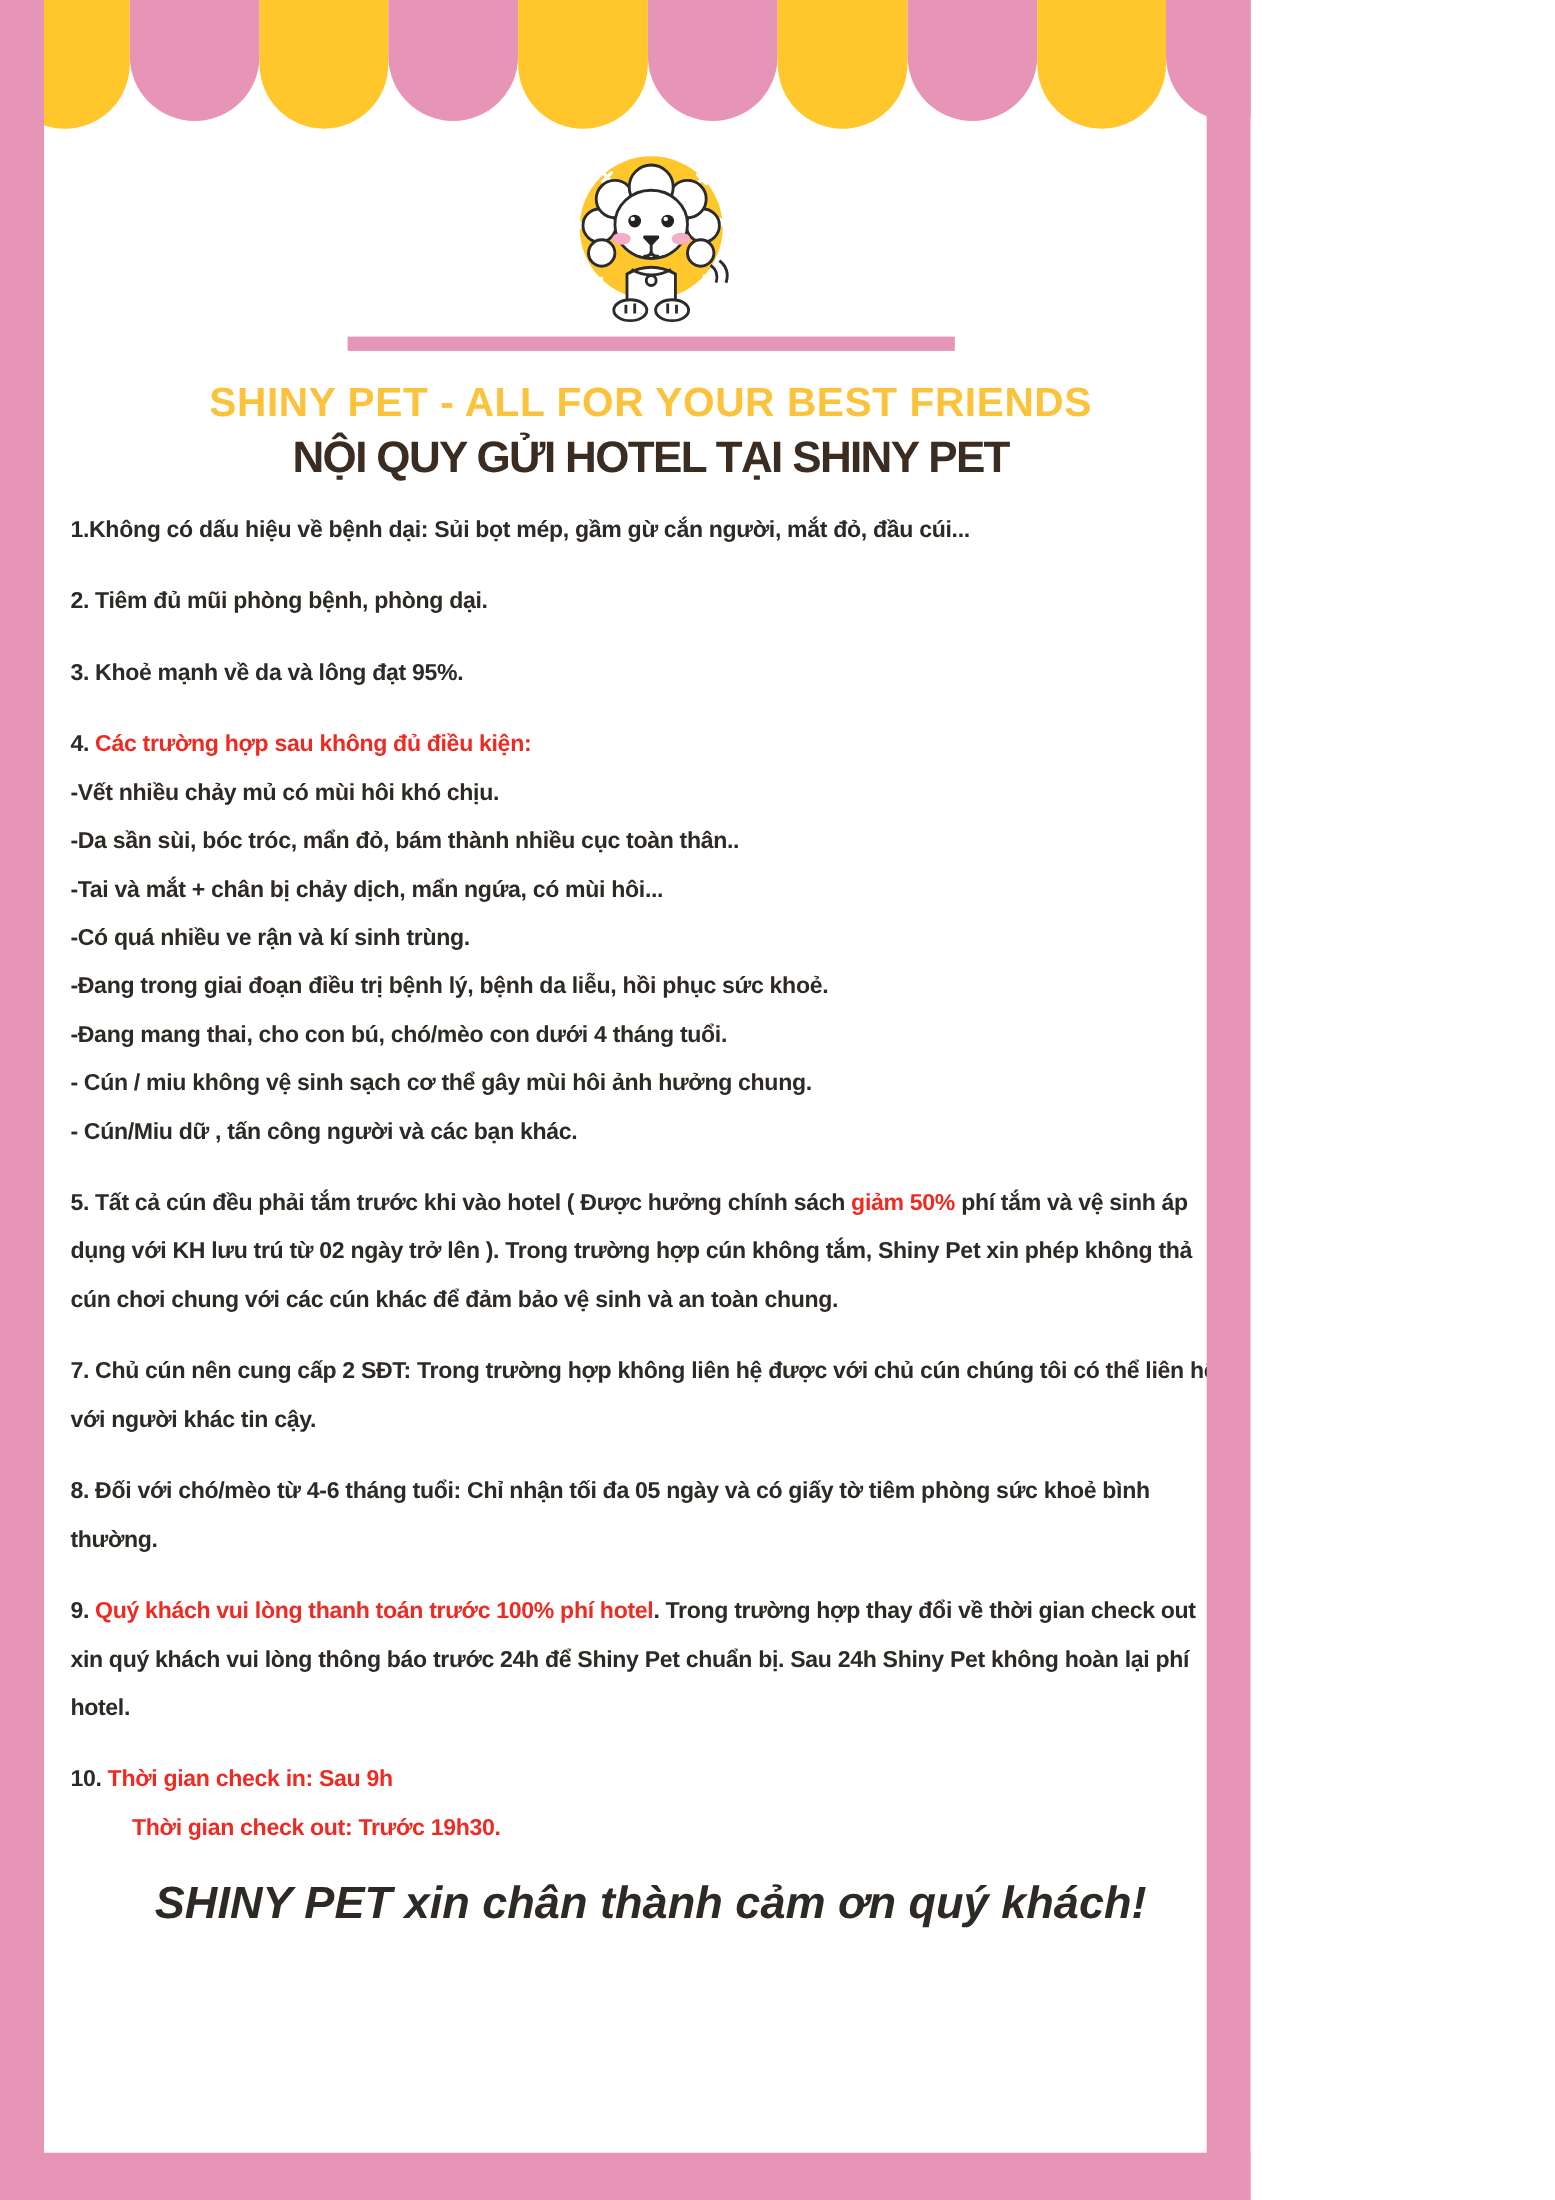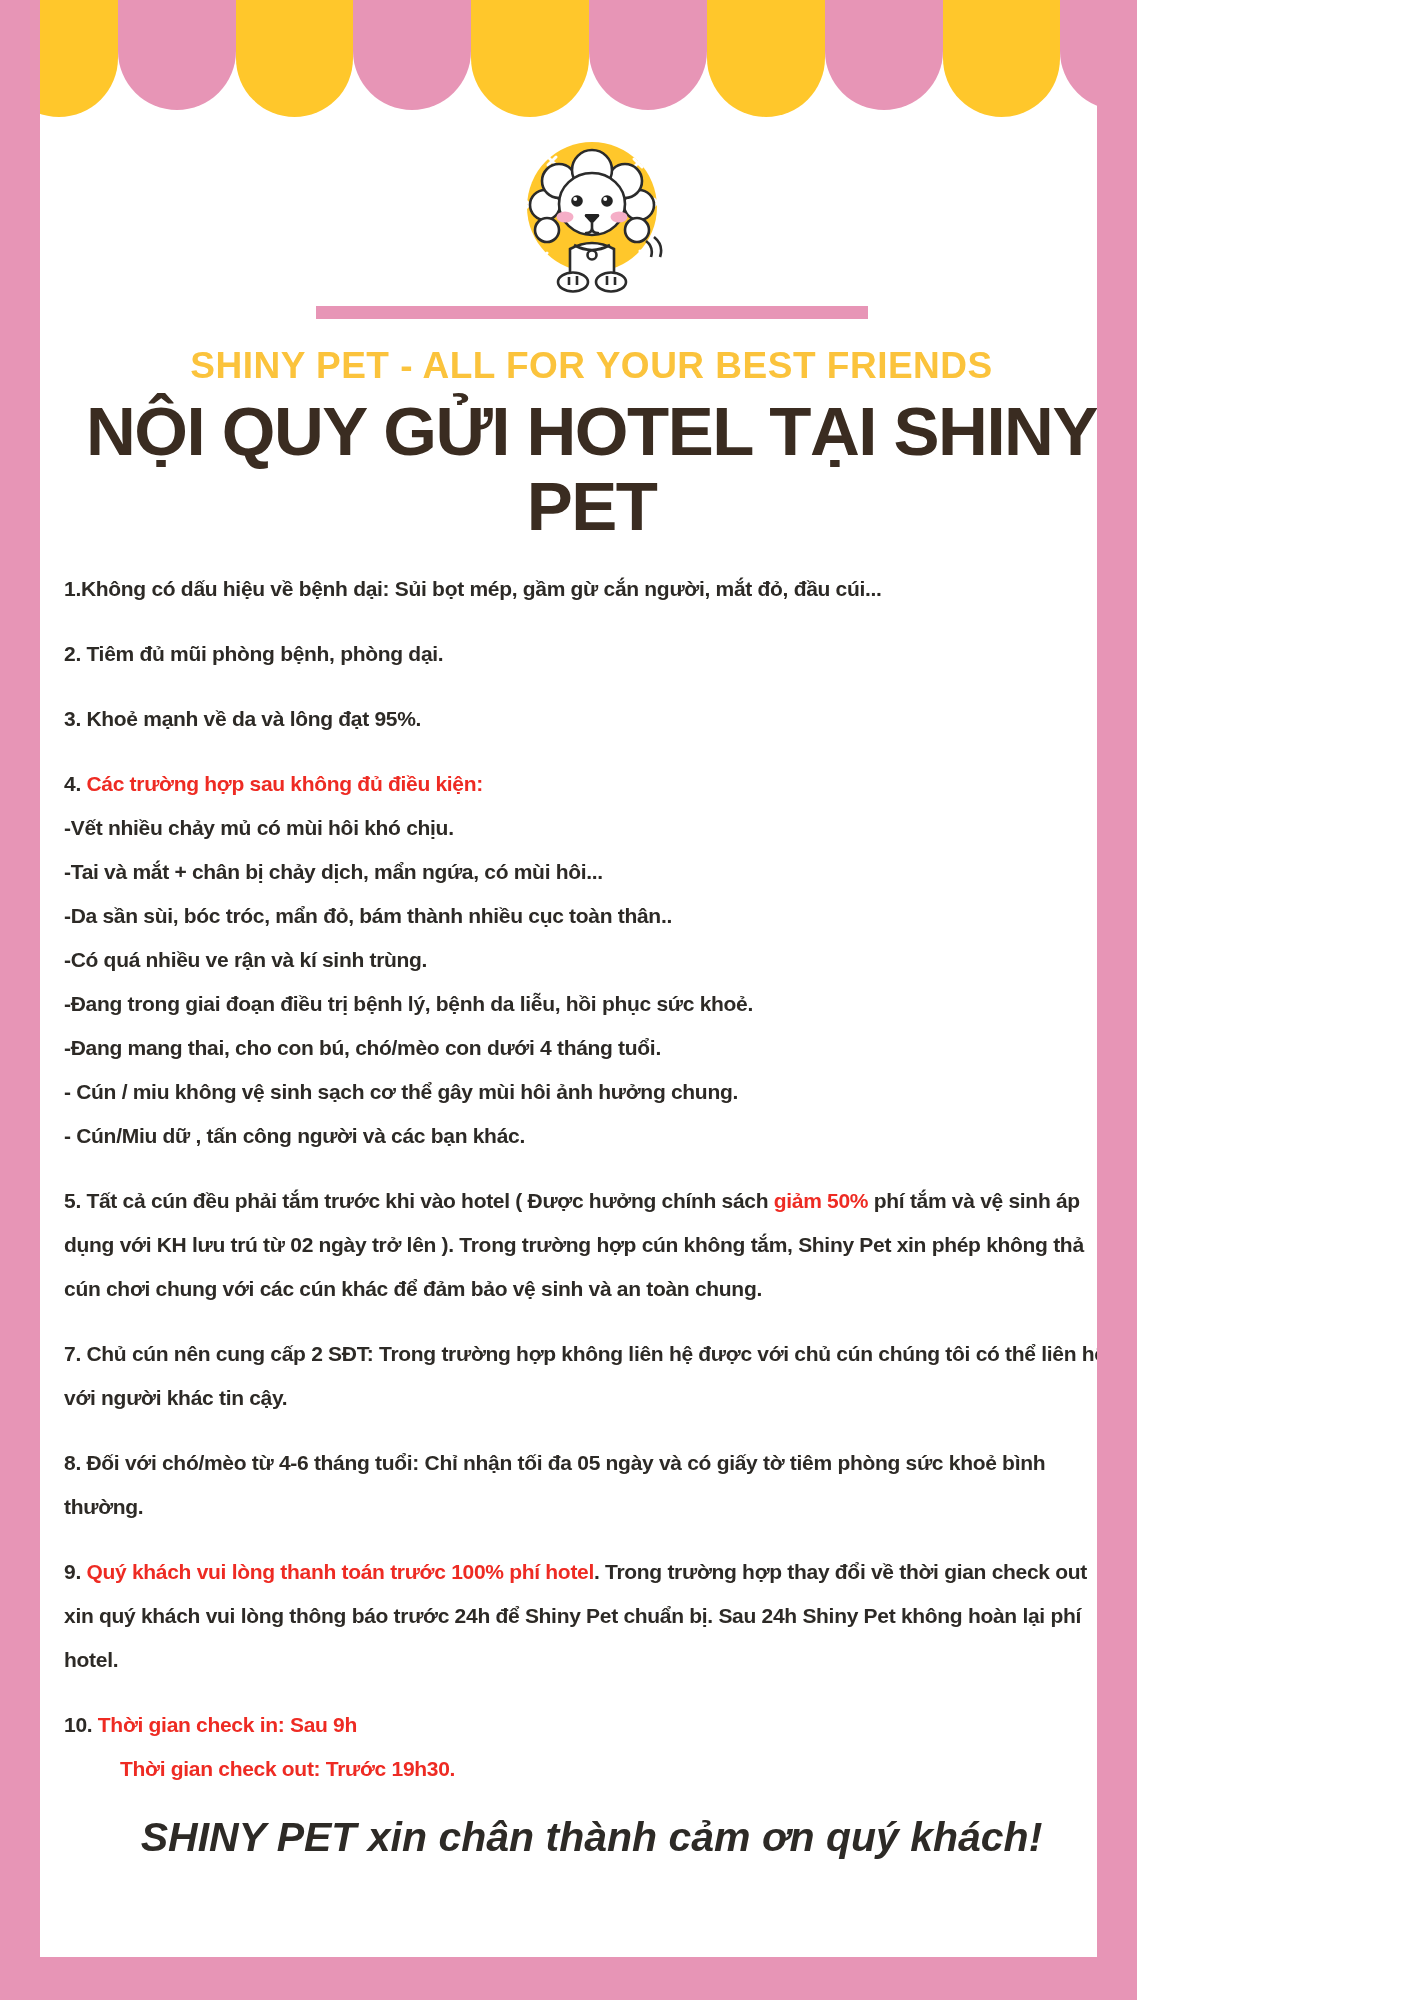--- a/index.html
+++ b/index.html
@@ -41,21 +41,21 @@
     width: 552px; height: 13px; margin: 13px auto 0;
     background: var(--pink);
   }
   .subtitle {
     margin-top: 26px; text-align: center;
     font-size: 37px; font-weight: bold; letter-spacing: 0.5px;
     color: var(--subtitle_yellow); line-height: 1.15;
   }
   .title {
     margin: 6px 0 0 0; text-align: center;
-    font-size: 69px; font-weight: bold; letter-spacing: -1.5px;
+    font-size: 40px; font-weight: bold; letter-spacing: -1.5px;
     color: var(--brown); line-height: 1.1;
   }
 
   .rules {
     margin-top: 22px;
     font-size: 21px; font-weight: bold; letter-spacing: -0.3px;
     color: var(--dark);
   }
   .rule { margin-top: 21px; }
   .rule:first-child { margin-top: 0; }
@@ -151,22 +151,22 @@
         </div>
         <div class="rule">
           <div class="line"><span>2. Tiêm đủ mũi phòng bệnh, phòng dại.</span></div>
         </div>
         <div class="rule">
           <div class="line"><span>3. Khoẻ mạnh về da và lông đạt 95%.</span></div>
         </div>
         <div class="rule">
           <div class="line"><span>4. </span><span class="red">Các trường hợp sau không đủ điều kiện:</span></div>
           <div class="line"><span>-Vết nhiều chảy mủ có mùi hôi khó chịu.</span></div>
+          <div class="line"><span>-Da sần sùi, bóc tróc, mẩn đỏ, bám thành nhiều cục toàn thân..</span></div>
           <div class="line"><span>-Tai và mắt + chân bị chảy dịch, mẩn ngứa, có mùi hôi...</span></div>
-          <div class="line"><span>-Da sần sùi, bóc tróc, mẩn đỏ, bám thành nhiều cục toàn thân..</span></div>
           <div class="line"><span>-Có quá nhiều ve rận và kí sinh trùng.</span></div>
           <div class="line"><span>-Đang trong giai đoạn điều trị bệnh lý, bệnh da liễu, hồi phục sức khoẻ.</span></div>
           <div class="line"><span>-Đang mang thai, cho con bú, chó/mèo con dưới 4 tháng tuổi.</span></div>
           <div class="line"><span>- Cún / miu không vệ sinh sạch cơ thể gây mùi hôi ảnh hưởng chung.</span></div>
           <div class="line"><span>- Cún/Miu dữ , tấn công người và các bạn khác.</span></div>
         </div>
         <div class="rule">
           <div class="line"><span>5. Tất cả cún đều phải tắm trước khi vào hotel ( Được hưởng chính sách </span><span class="red">giảm 50%</span><span> phí tắm và vệ sinh áp dụng với KH lưu trú từ 02 ngày trở lên ). Trong trường hợp cún không tắm, Shiny Pet xin phép không thả cún chơi chung với các cún khác để đảm bảo vệ sinh và an toàn chung.</span></div>
         </div>
         <div class="rule">

